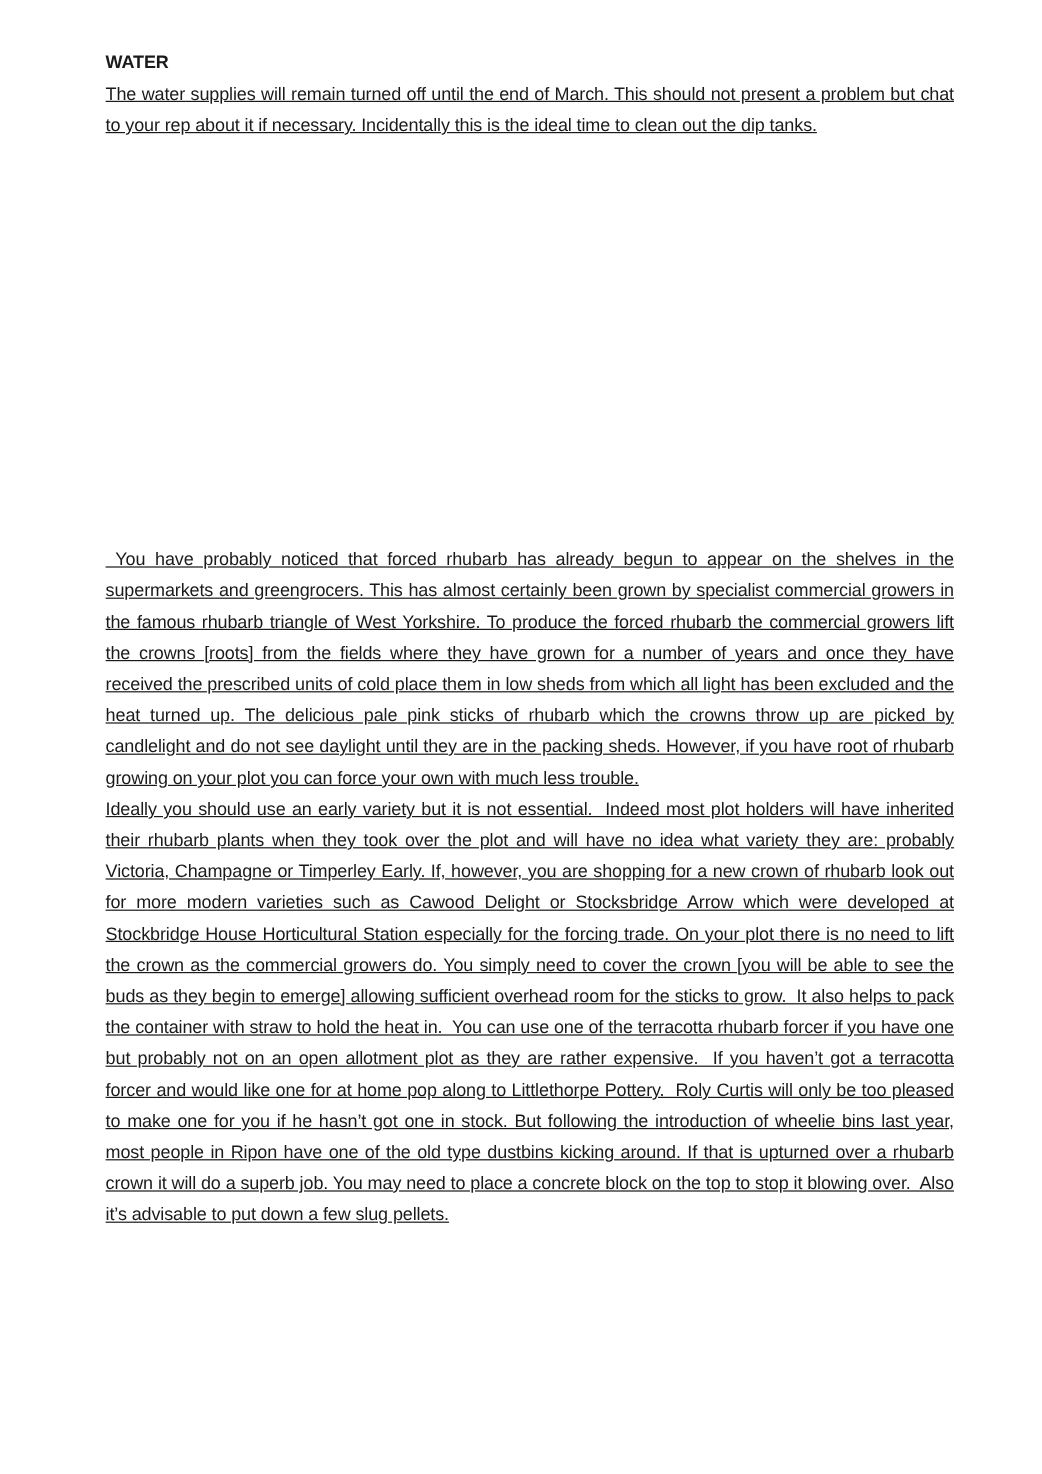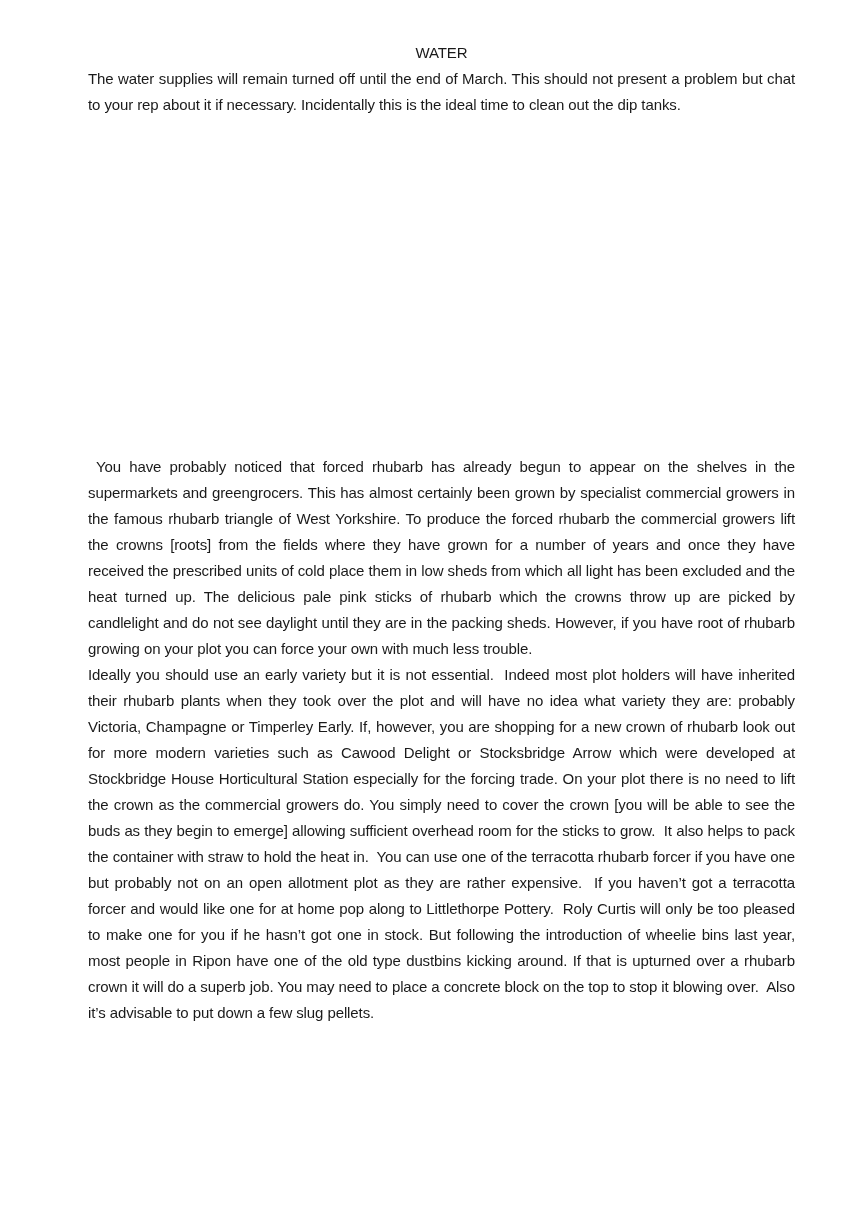--- a/index.html
+++ b/index.html
@@ -19,27 +19,28 @@
     font-size: 15px;
     line-height: 26px;
     letter-spacing: -0.1px;
     overflow: hidden;
   }
   .section-heading {
     margin: 0;
     padding: 0;
     font-size: 15px;
     line-height: 26px;
-    font-weight: normal;
-    text-align: center;
+    font-weight: bold;
+    text-align: left;
   }
   .body-paragraph {
     margin: 0;
     padding: 0;
     text-align: justify;
+    text-decoration: underline;
   }
   .blank-gap {
     height: 336px;
   }
 </style>
 </head>
 <body>
 
 <div class="page">
 

